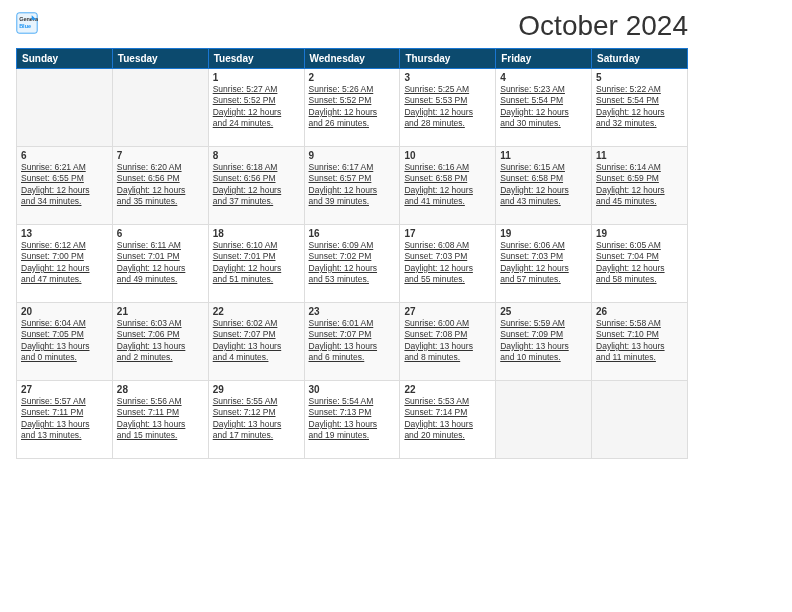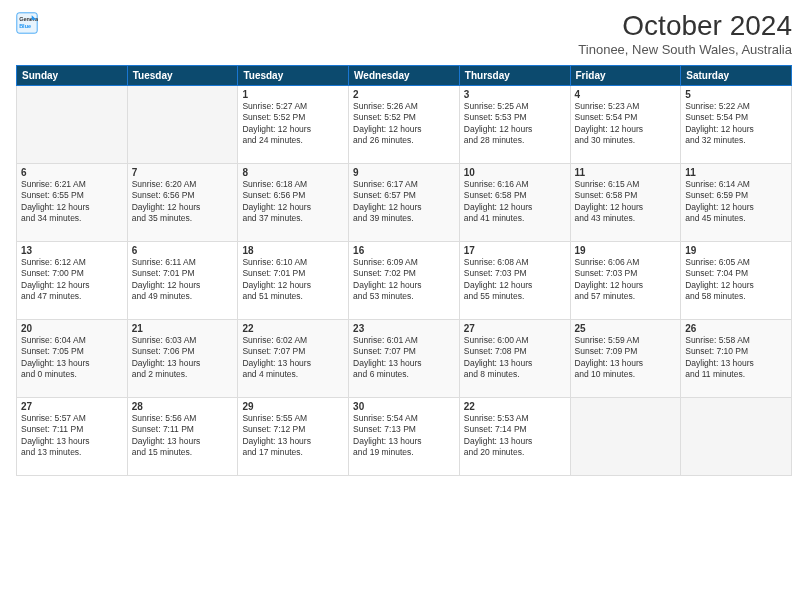--- a/index.html
+++ b/index.html
@@ -4,21 +4,21 @@
   <style>
     * { margin: 0; padding: 0; box-sizing: border-box; }
     body {
       font-family: Arial, sans-serif;
       background: #fff;
       width: 792px;
       height: 612px;
       overflow: hidden;
     }
     .page {
-      width: 792px;
+      width: 688px;
       height: 612px;
       background: #fff;
       padding: 12px 0 8px 16px;
     }
     .header {
       display: flex;
       justify-content: space-between;
       align-items: flex-start;
       margin-bottom: 8px;
     }
@@ -74,41 +74,41 @@
       font-weight: bold;
       font-size: 10px;
       color: #333;
       display: block;
       margin-bottom: 1px;
     }
     .day-info {
       font-size: 8.5px;
       color: #333;
       line-height: 1.35;
+      text-decoration: underline;
     }
     .empty-cell {
       background: #f5f5f5 !important;
     }
   </style>
 </head>
 <body>
 
 <div class="page">
   <div class="header">
     <div class="logo">
       <svg class="logo-icon" viewBox="0 0 28 28">
         <rect x="1" y="1" width="26" height="26" rx="3" fill="#e8f4fd" stroke="#2196F3" stroke-width="1"></rect>
         <text x="4" y="12" font-size="7" font-weight="bold" fill="#333">General</text>
         <text x="4" y="21" font-size="7" font-weight="bold" fill="#2196F3">Blue</text>
         <polygon points="20,4 26,10 20,10" fill="#2196F3"></polygon>
       </svg>
     </div>
     <div class="title-block">
       <div class="month-title">October 2024</div>
-      <div class="location">Tinonee, New South Wales, Australia</div>
     </div>
   </div>
 
   <table class="calendar">
     <thead>
       <tr>
       <th>Sunday</th>
           <th>Tuesday</th>
           <th>Tuesday</th>
           <th>Wednesday</th>

